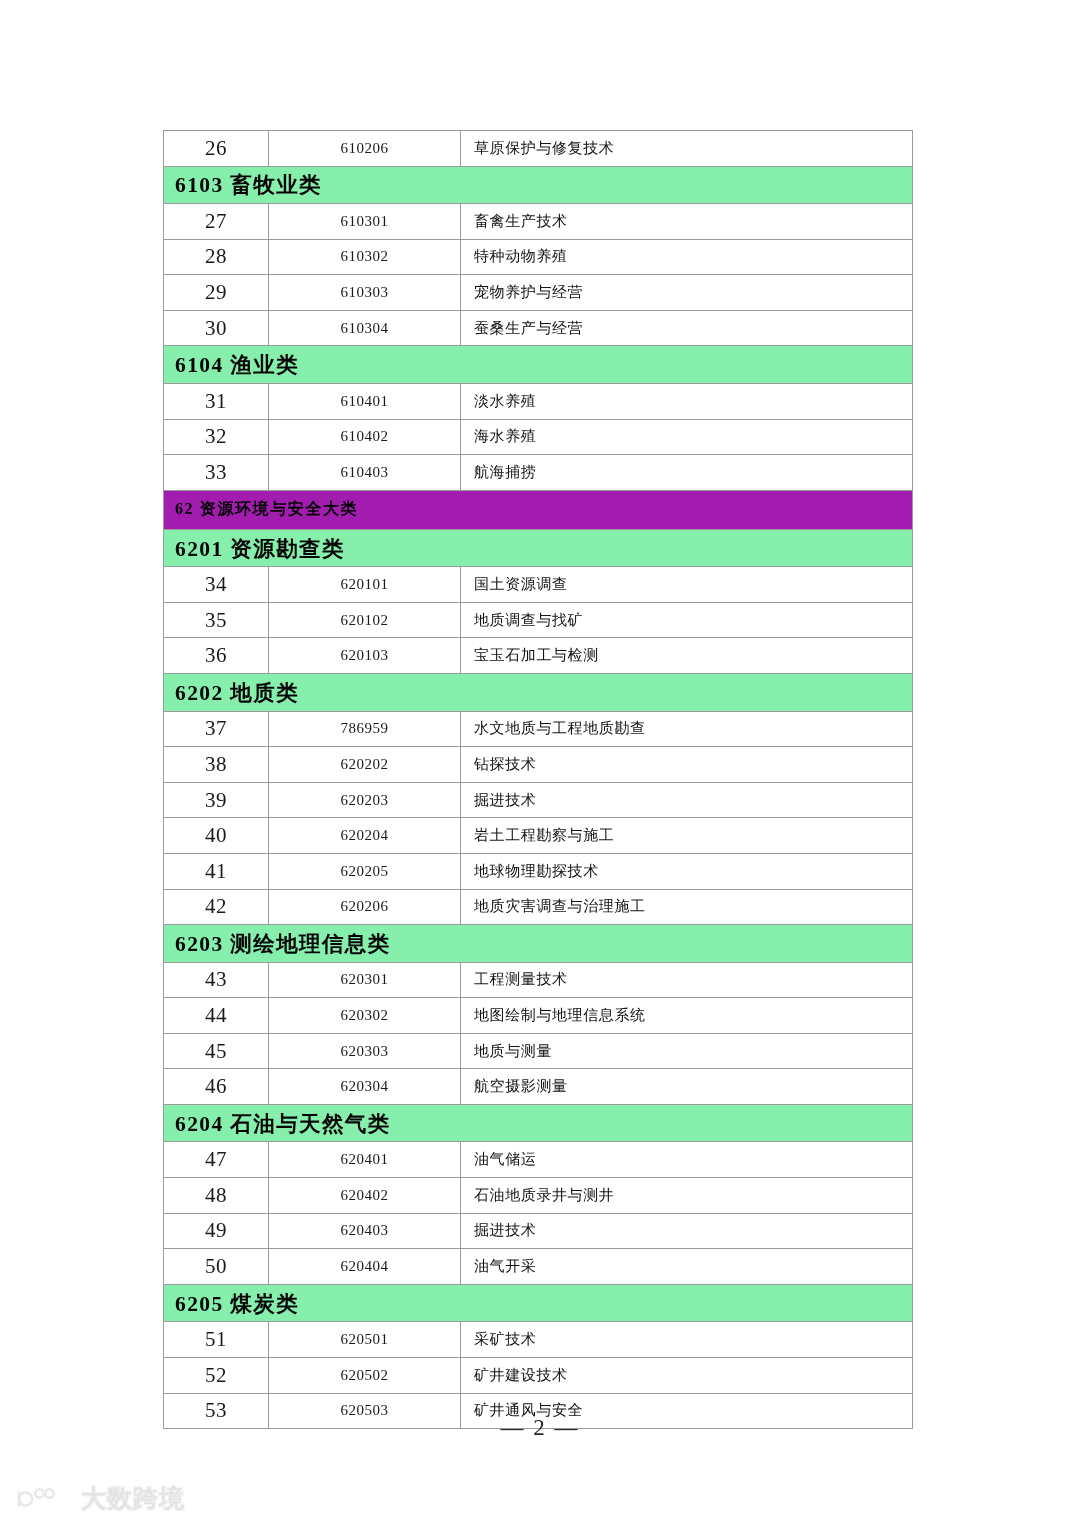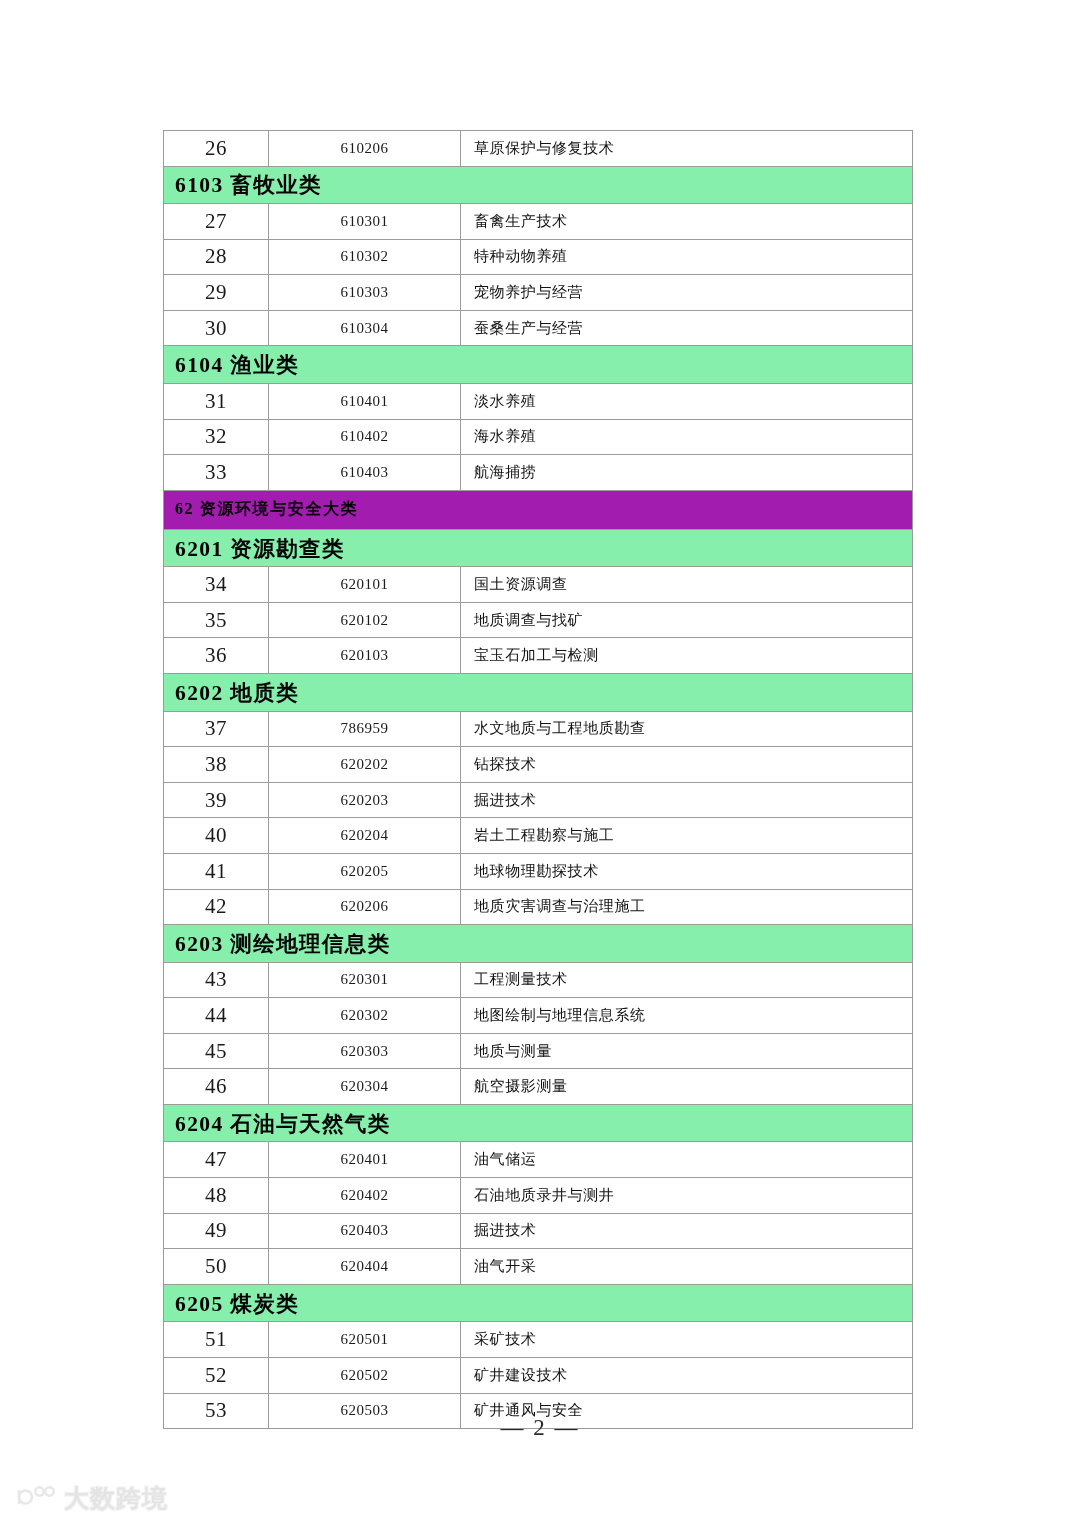--- a/index.html
+++ b/index.html
@@ -104,22 +104,22 @@
     letter-spacing: 2px;
     font-family: "Liberation Serif", "DejaVu Serif", serif;
   }
 
   
   .watermark {
     position: absolute;
     left: 14px;
     top: 1482px;
     display: flex;
-    align-items: flex-start;
-    gap: 4px;
+    align-items: center;
+    gap: 21px;
     opacity: 0.92;
   }
   .watermark-logo {
     width: 46px;
     height: 30px;
     display: block;
   }
   .watermark-text {
     font-family: "DejaVu Sans", "Liberation Sans", sans-serif;
     font-size: 25px;

